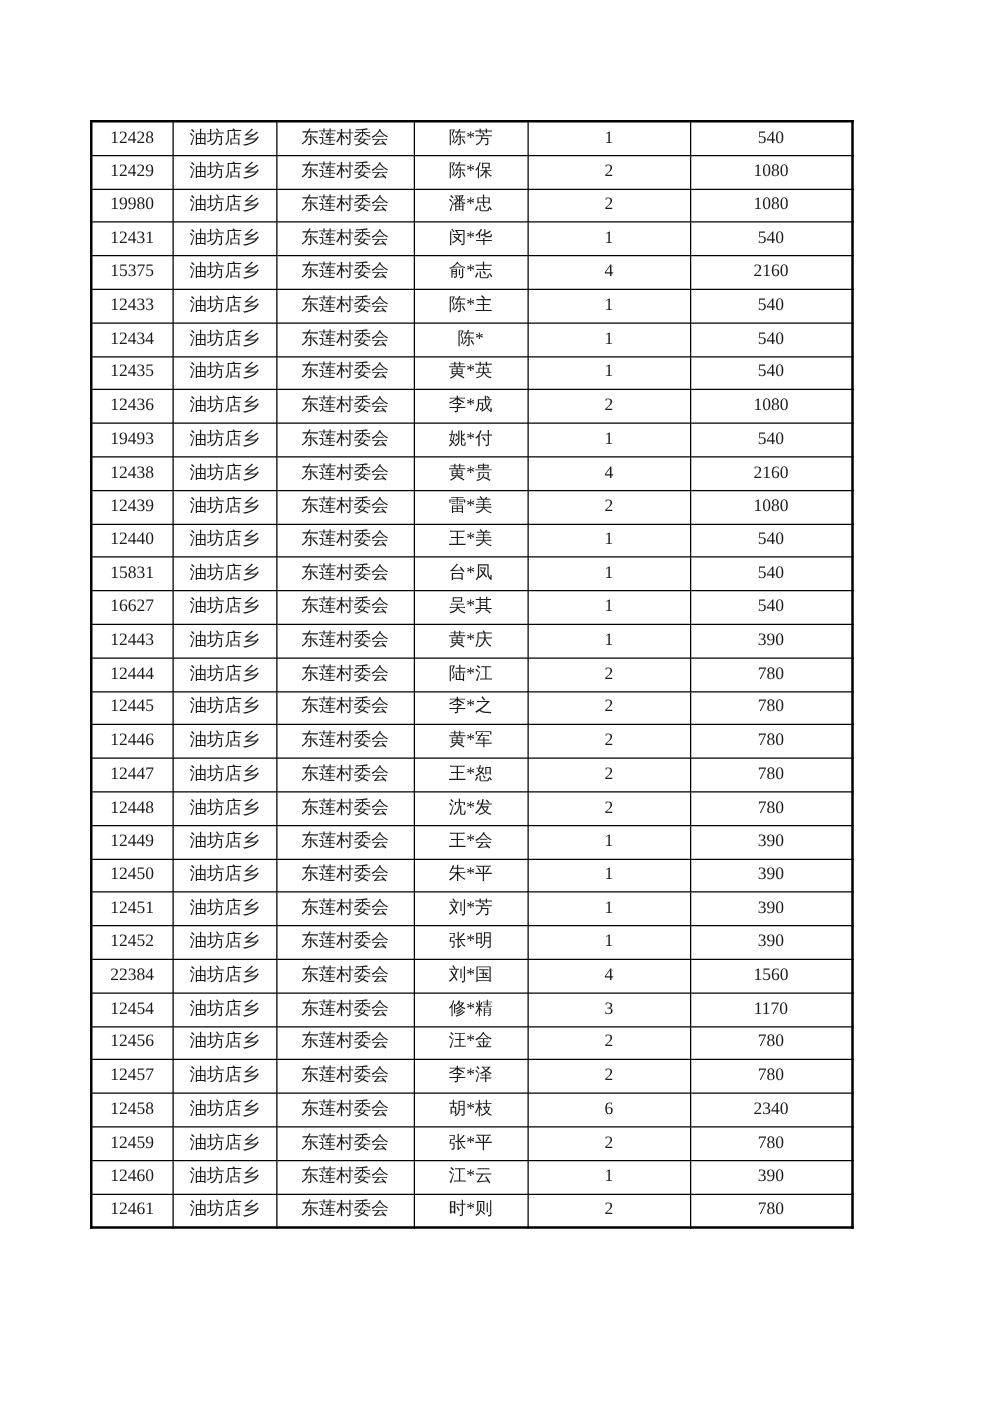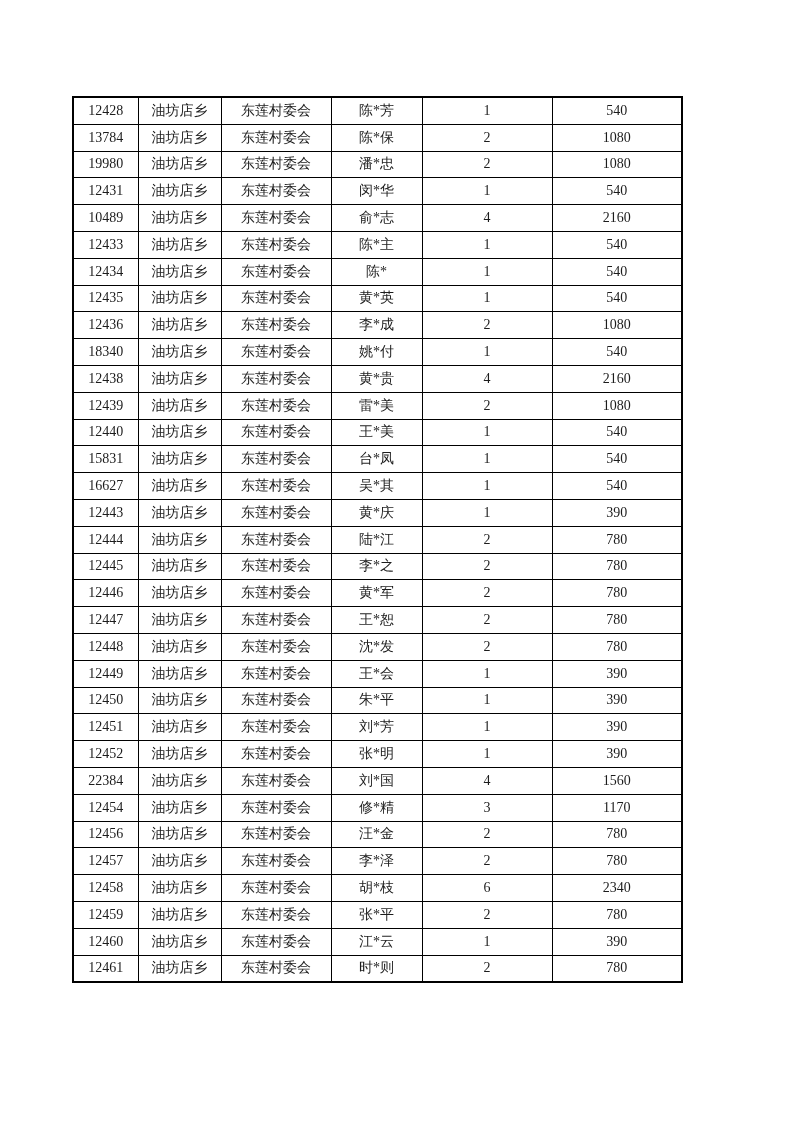--- a/index.html
+++ b/index.html
@@ -53,21 +53,21 @@
     <tbody>
         <tr>
           <td>12428</td>
           <td>油坊店乡</td>
           <td>东莲村委会</td>
           <td>陈*芳</td>
           <td>1</td>
           <td>540</td>
         </tr>
         <tr>
-          <td>13784</td>
+          <td>12429</td>
           <td>油坊店乡</td>
           <td>东莲村委会</td>
           <td>陈*保</td>
           <td>2</td>
           <td>1080</td>
         </tr>
         <tr>
           <td>19980</td>
           <td>油坊店乡</td>
           <td>东莲村委会</td>
@@ -77,21 +77,21 @@
         </tr>
         <tr>
           <td>12431</td>
           <td>油坊店乡</td>
           <td>东莲村委会</td>
           <td>闵*华</td>
           <td>1</td>
           <td>540</td>
         </tr>
         <tr>
-          <td>10489</td>
+          <td>15375</td>
           <td>油坊店乡</td>
           <td>东莲村委会</td>
           <td>俞*志</td>
           <td>4</td>
           <td>2160</td>
         </tr>
         <tr>
           <td>12433</td>
           <td>油坊店乡</td>
           <td>东莲村委会</td>
@@ -117,21 +117,21 @@
         </tr>
         <tr>
           <td>12436</td>
           <td>油坊店乡</td>
           <td>东莲村委会</td>
           <td>李*成</td>
           <td>2</td>
           <td>1080</td>
         </tr>
         <tr>
-          <td>18340</td>
+          <td>19493</td>
           <td>油坊店乡</td>
           <td>东莲村委会</td>
           <td>姚*付</td>
           <td>1</td>
           <td>540</td>
         </tr>
         <tr>
           <td>12438</td>
           <td>油坊店乡</td>
           <td>东莲村委会</td>

